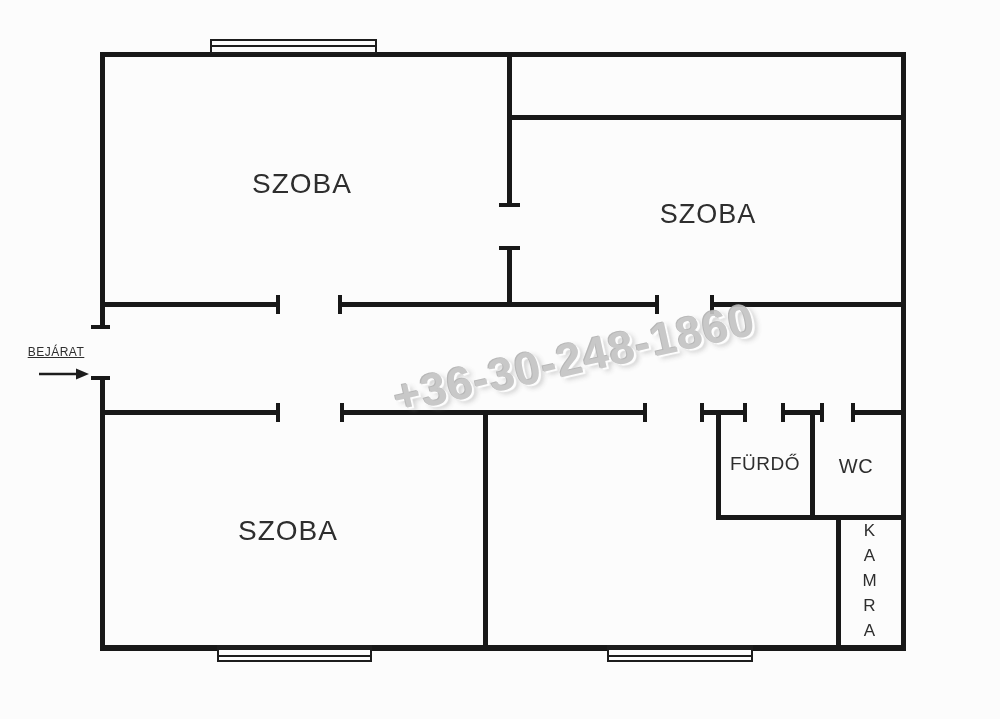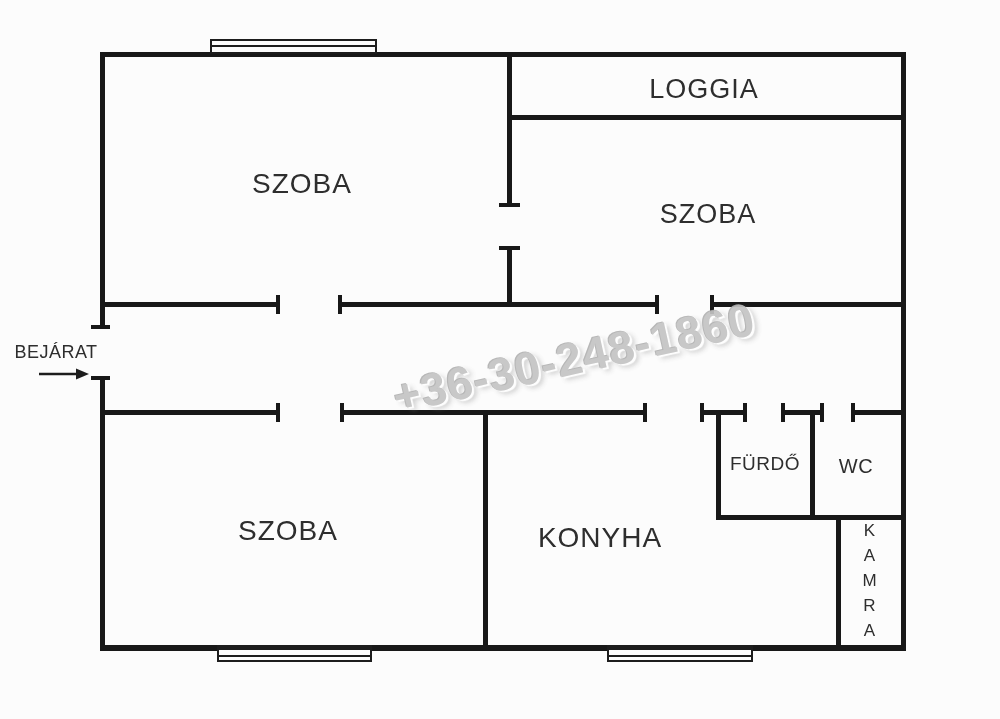--- a/index.html
+++ b/index.html
@@ -86,29 +86,27 @@
     <div class="mid" style="top:4px;"></div>
   </div>
   <div class="win" style="left:217px;top:645px;width:155px;height:17px;border-top-width:5px;">
     <div class="mid" style="top:5px;"></div>
   </div>
   <div class="win" style="left:607px;top:645px;width:146px;height:17px;border-top-width:5px;">
     <div class="mid" style="top:5px;"></div>
   </div>
 
   <div class="lbl" style="left:302px;top:184px;">SZOBA</div>
-  <div class="lbl" style="left:704px;top:89px;font-size:27px;">LOGGIA</div>
   <div class="lbl" style="left:708px;top:214px;font-size:27px;">SZOBA</div>
   <div class="lbl" style="left:288px;top:531px;">SZOBA</div>
-  <div class="lbl" style="left:600px;top:538px;">KONYHA</div>
   <div class="lbl small" style="left:765px;top:464px;text-align:center;">FÜRDŐ</div>
   <div class="lbl small" style="left:856px;top:466px;font-size:20px;">WC</div>
   <div class="lbl vertical" style="left:869px;top:583px;">KAMRA</div>
 
-  <div class="lbl small" style="left:56px;top:352px;font-size:18px;">BEJÁRAT</div>
+  <div class="lbl small" style="left:56px;top:352px;font-size:12px;text-decoration:underline;">BEJÁRAT</div>
   <svg class="entrance-arrow" width="52" height="16" viewBox="0 0 52 16">
     <line x1="1" y1="8" x2="39" y2="8" stroke="#1d1d1d" stroke-width="2.6"></line>
     <polygon points="38,2.5 51,8 38,13.5" fill="#1d1d1d"></polygon>
   </svg>
 
   <div class="watermark">+36-30-248-1860</div>
 
 </div>
 
 </body></html>

